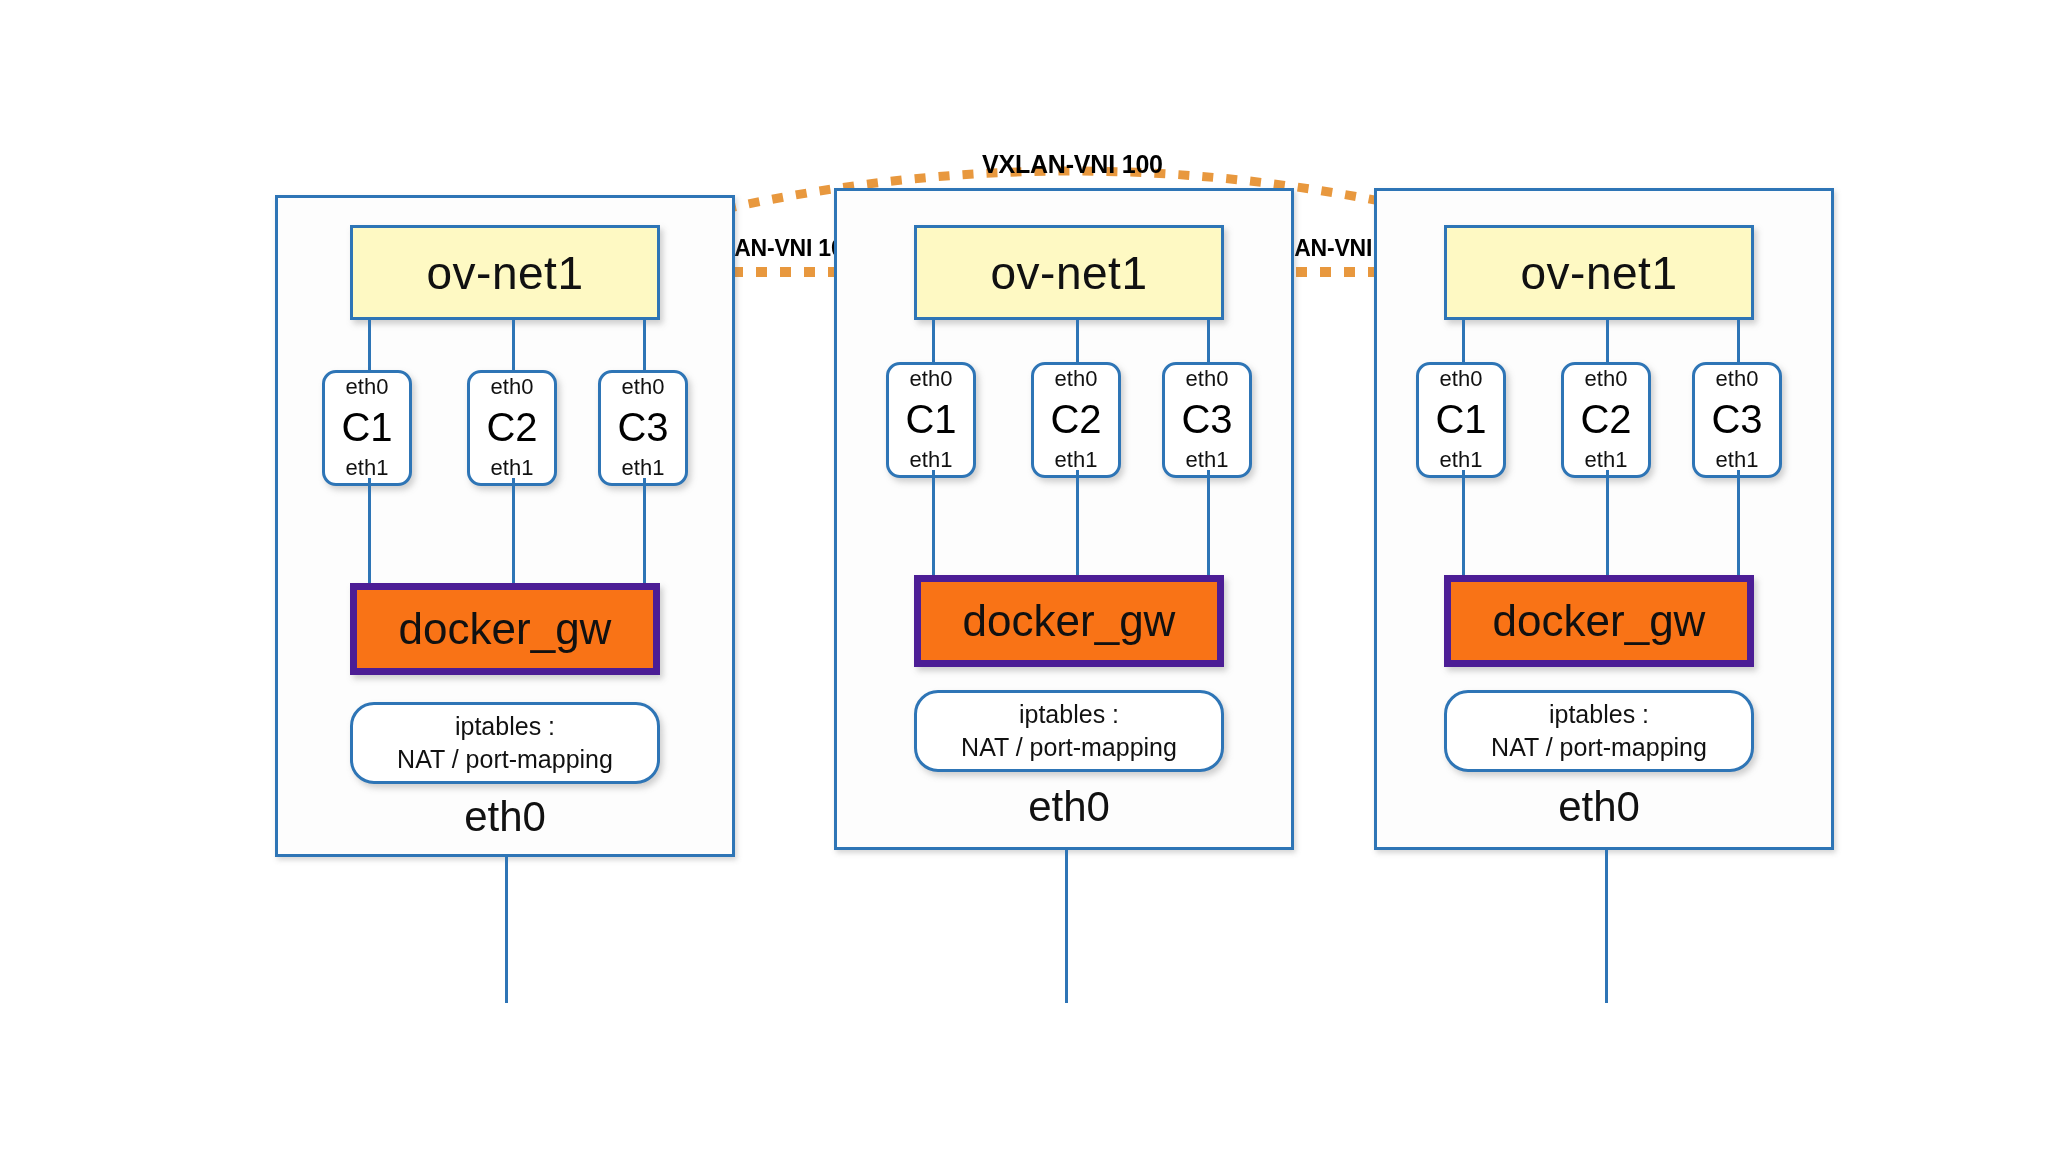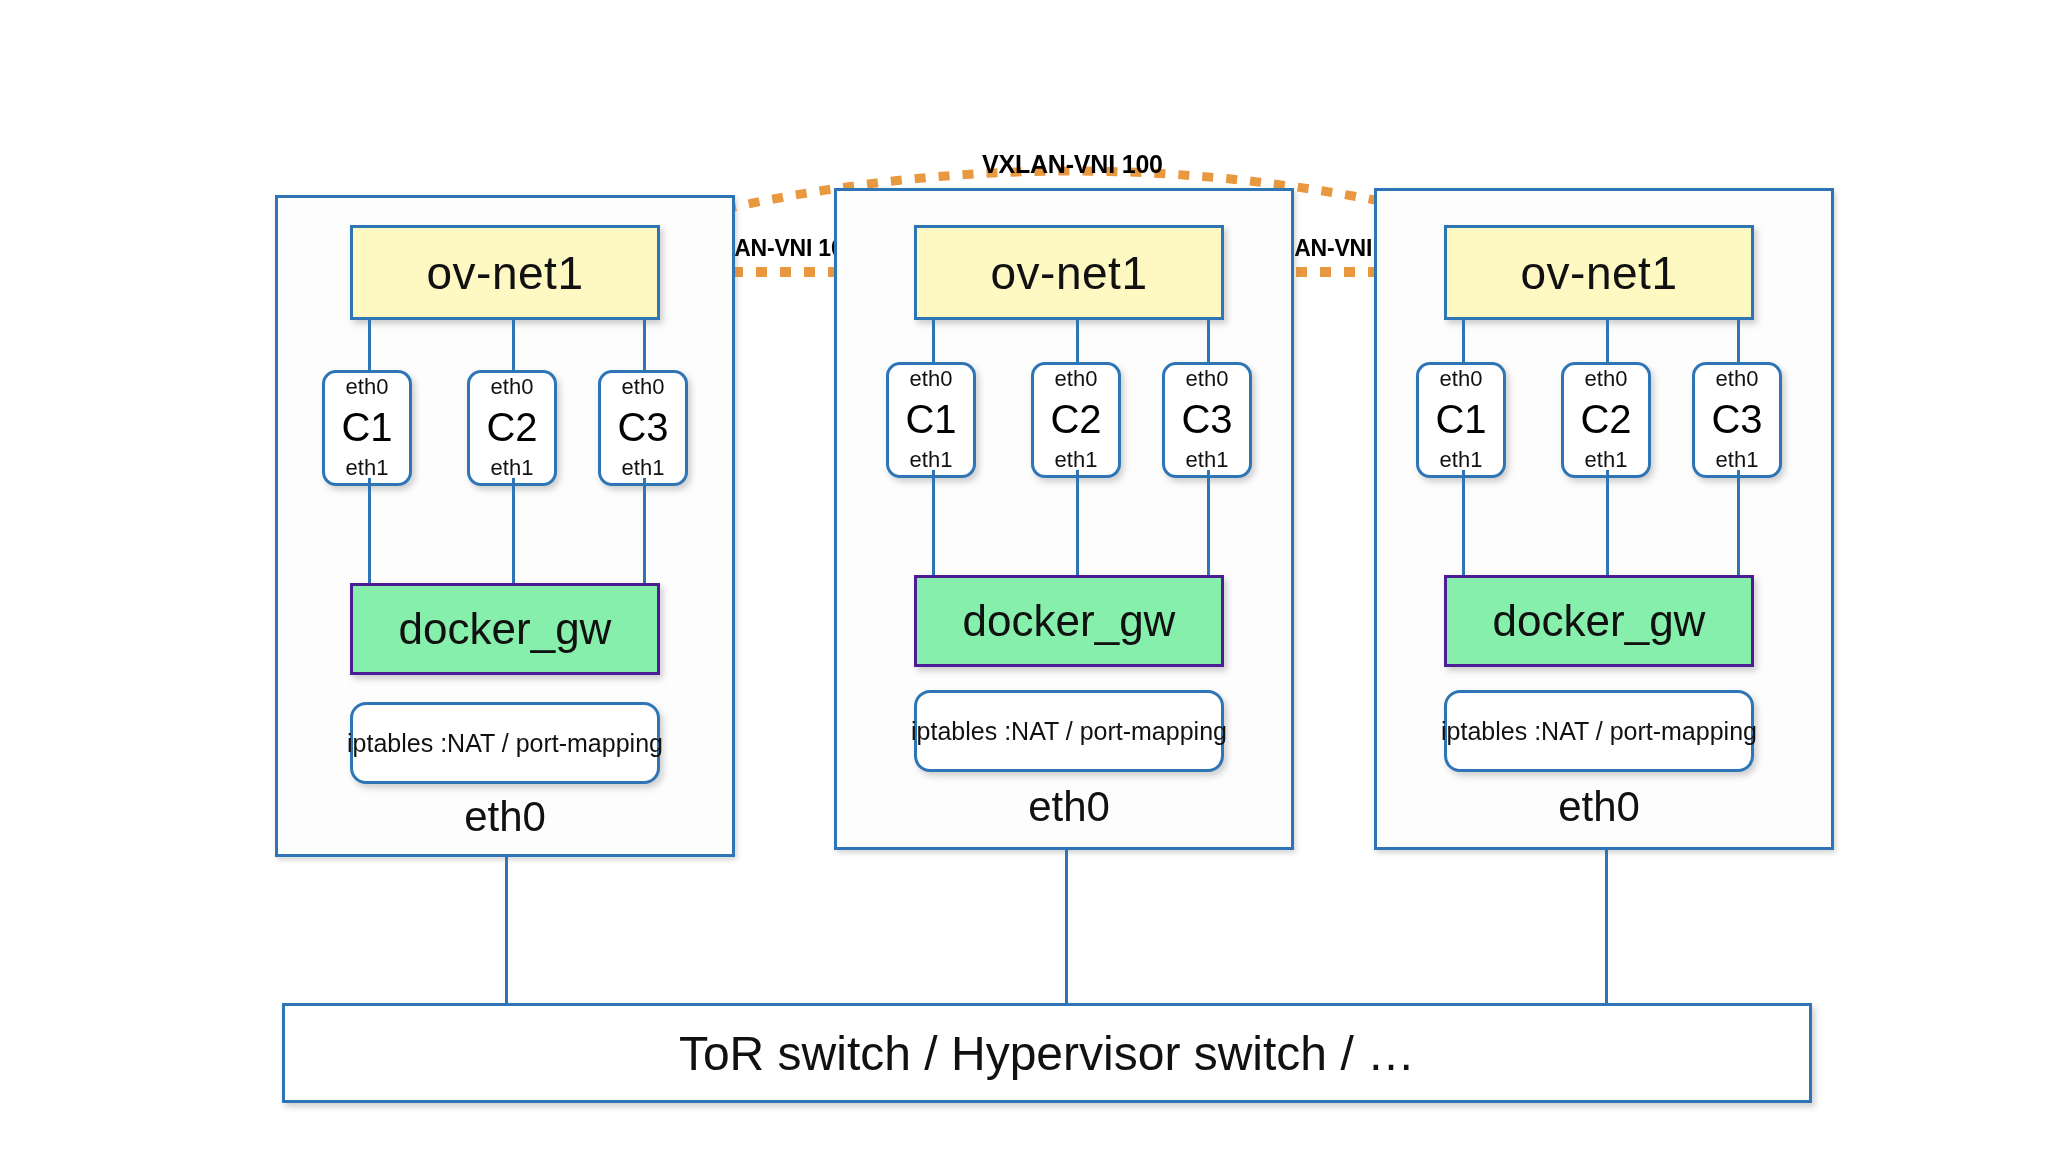--- a/index.html
+++ b/index.html
@@ -60,40 +60,41 @@
   }
   .cname {
     font-size: 40px;
     color: #000000;
     line-height: 0.92;
     margin-top: -5px;
     margin-bottom: -4px;
   }
   .gw-box {
     position: absolute;
-    border: 3px solid #4c1d95;
-    background: #86efac;
+    border: 7px solid #4c1d95;
+    background: #f97316;
     box-sizing: border-box;
     display: flex;
     align-items: center;
     justify-content: center;
     box-shadow: 3px 4px 6px rgba(120,120,120,0.35);
   }
   .gw-label {
     font-size: 44px;
     color: #111111;
     white-space: nowrap;
   }
   .ipt-box {
     position: absolute;
     border: 3px solid #2E75B6;
-    border-radius: 16px;
-    background: #ffffff;
-    box-sizing: border-box;
-    display: flex;
+    border-radius: 24px;
+    background: #ffffff;
+    box-sizing: border-box;
+    display: flex;
+    flex-direction: column;
     align-items: center;
     justify-content: center;
     box-shadow: 3px 4px 6px rgba(120,120,120,0.35);
   }
   .ipt-line {
     font-size: 25px;
     color: #111111;
     line-height: 1.32;
     white-space: nowrap;
   }
@@ -285,17 +286,14 @@
 
   <div class="ipt-box" style="left:1444px; top:690px; width:310px; height:82px;">
     <span class="ipt-line">iptables :</span>
     <span class="ipt-line">NAT / port-mapping</span>
   </div>
 
   <div class="host-eth0" style="left:1444px; top:783px; width:310px;">eth0</div>
 
   <div class="vline" style="left:1605px; top:850px; height:153px;"></div>
 
-  <div class="switch-box" style="left:282px; top:1003px; width:1530px; height:100px;">
-    <span class="switch-label">ToR switch / Hypervisor switch / …</span>
-  </div>
 
 </div>
 
 </body></html>

